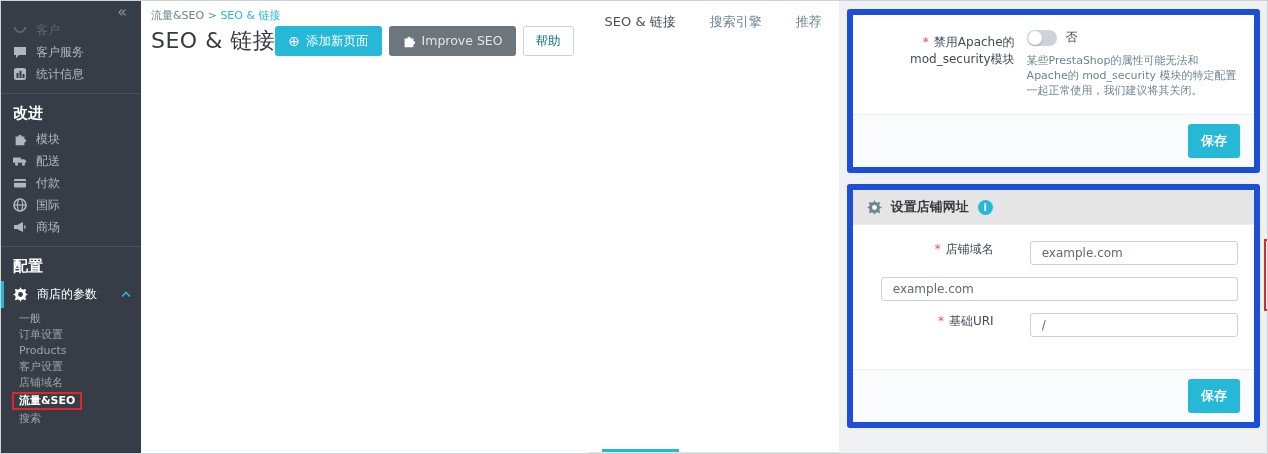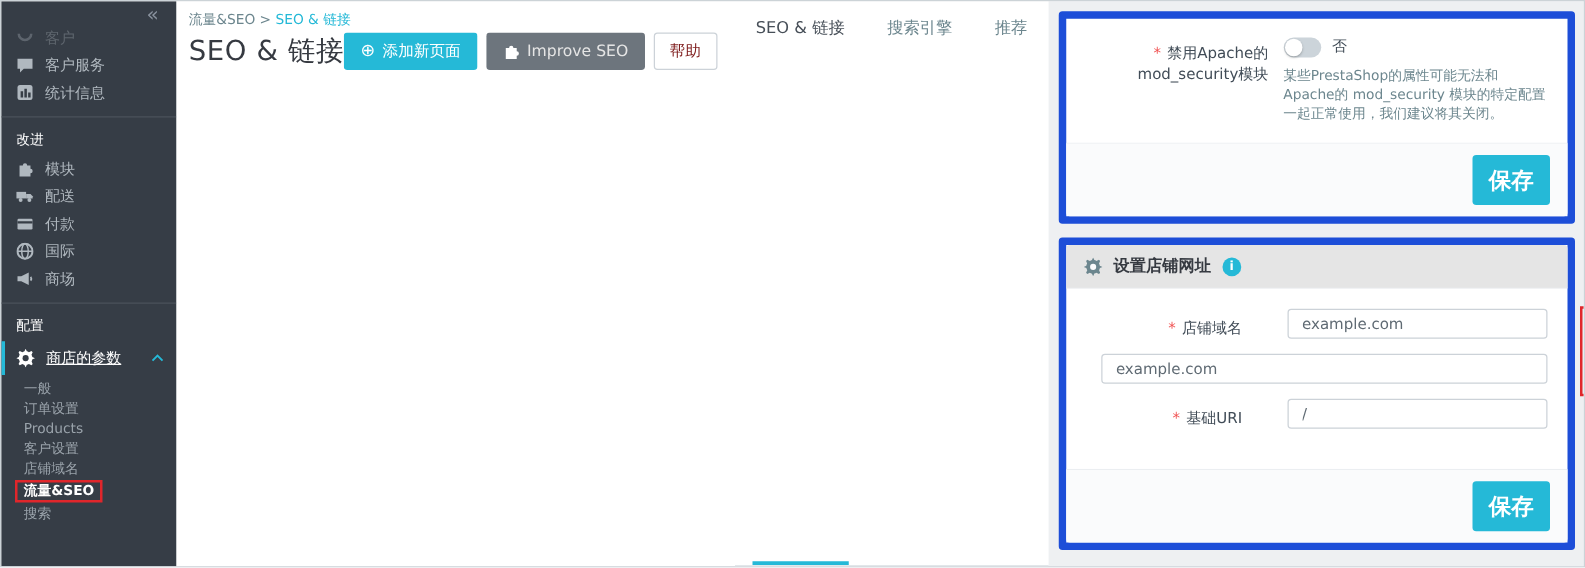--- a/index.html
+++ b/index.html
@@ -7,65 +7,65 @@
   body { font-family: "DejaVu Sans", "Liberation Sans", sans-serif; }
   .app { width:1268px; height:454px; border:1px solid #ccd3d7; display:flex; background:#eef0f2; overflow:hidden; }
 
   
   .sidebar { width:140px; min-width:140px; background:#363d46; color:#b0b8bf; font-size:12px; overflow:hidden; position:relative; }
   .collapse { text-align:right; padding:2px 14px 0; color:#8a939f; font-size:16px; line-height:18px; cursor:pointer; }
   .s-item { display:flex; align-items:center; gap:9px; padding:4px 12px; line-height:14px; cursor:pointer; white-space:nowrap; }
   .s-item svg { flex:0 0 auto; }
   .partial { opacity:.32; margin-top:-2px; }
   .s-divider { border-top:1px solid #4b525b; margin:8px 0 7px; }
-  .s-header { color:#fff; font-weight:normal; font-size:11px; padding:3px 12px 5px; }
-  .s-parent { color:#fff; border-left:3px solid #25b9d7; padding-left:9px; display:flex; align-items:center; gap:9px; padding-top:5px; padding-bottom:5px; padding-right:10px; cursor:pointer;text-decoration:underline; }
+  .s-header { color:#fff; font-weight:bold; font-size:15px; padding:3px 12px 5px; }
+  .s-parent { color:#fff; border-left:3px solid #25b9d7; padding-left:9px; display:flex; align-items:center; gap:9px; padding-top:5px; padding-bottom:5px; padding-right:10px; cursor:pointer; }
   .s-parent .chev { margin-left:auto; }
   .submenu { padding:3px 0 0 18px; font-size:11px; }
   .sub-item { line-height:16px; height:16px; cursor:pointer; color:#9aa3ab; }
   .sub-active-wrap { height:20px; display:flex; align-items:center; }
   .sub-active { color:#fff; font-weight:bold; border:2px solid #e0262b; padding:0 5px; margin-left:-7px; line-height:14px; }
 
   
   .main { flex:1; display:flex; flex-direction:row; min-width:0; }
   .topbar { background:#fff; padding:7px 14px 0 10px; }
   .breadcrumb { font-size:11px; color:#6c868e; }
   .crumb-current { color:#25b9d7; }
   .title-row { display:flex; align-items:center; justify-content:space-between; padding:3px 0 9px; }
   .page-title { font-size:22px; font-weight:normal; color:#363a41; letter-spacing:.5px; }
   .hbtns { display:flex; gap:7px; align-items:center; }
   .btn { font-size:12.5px; border-radius:3px; padding:7px 12px; display:inline-flex; align-items:center; gap:6px; border:1px solid transparent; cursor:pointer; line-height:14px; font-family:inherit; }
   .btn-primary { background:#25b9d7; color:#fff; }
   .btn-gray { background:#6d757d; color:#e5e5e5; font-weight:normal; }
-  .btn-outline { background:#fff; border-color:#ccd2d8; color:#7f1d1d; }
+  .btn-outline { background:#fff; border-color:#ccd2d8; color:#0f766e; }
   .plus-glyph { font-size:14px; line-height:12px; }
 
   .tabbar { display:flex; gap:28px; background:#fff; padding:0 14px; border-bottom:1px solid #e2e7ea; }
   .tab { padding:12px 3px 9px; font-size:13px; color:#6c868e; border-bottom:3px solid transparent; cursor:pointer; }
   .tab-active { color:#474f58; border-bottom-color:#25b9d7; }
 
   .content { flex:1; background:#eef0f2; padding:8px 7px 9px 8px; overflow:hidden; }
   .panel { background:#fff; border:6px solid #1d4ed8; border-radius:3px; margin-bottom:11px; }
   .panel-body { padding:14px 16px 16px; }
   .form-row { display:flex; align-items:flex-start; }
   .form-label { width:385px; text-align:right; font-size:12px; color:#414c57; padding-top:5px; }
   .required { color:#f05050; margin-right:5px; }
   .control { margin-left:12px; }
   .toggle-line { display:flex; align-items:center; gap:9px; }
   .toggle { width:30px; height:16px; border-radius:8px; background:#ccd4da; position:relative; cursor:pointer; }
   .knob { position:absolute; left:1px; top:1px; width:14px; height:14px; background:#fff; border-radius:50%; box-shadow:0 1px 2px rgba(0,0,0,.25); }
   .toggle-state { font-size:12px; color:#414c57; }
   .help-text { font-size:11px; color:#6c868e; margin-top:7px; }
   .panel-footer { border-top:1px solid #ebeef1; background:#fafbfc; padding:9px 14px; display:flex; justify-content:flex-end; border-radius:0 0 3px 3px; }
-  .btn-save { background:#25b9d7; color:#fff; font-size:18px; font-weight:bold; padding:8px 13px; border:none; border-radius:3px; cursor:pointer; font-family:inherit; }
+  .btn-save { background:#25b9d7; color:#fff; font-size:13px; font-weight:bold; padding:8px 13px; border:none; border-radius:3px; cursor:pointer; font-family:inherit; }
 
   .panel-header { display:flex; align-items:center; gap:9px; padding:8px 14px; background:#e5e5e5; border-bottom:1px solid #ebeef1; font-size:13px; font-weight:bold; color:#363a41; border-radius:3px 3px 0 0;text-align:right; }
   .info-icon { width:15px; height:15px; border-radius:50%; background:#25b9d7; color:#fff; font-size:10px; font-weight:bold; display:inline-flex; align-items:center; justify-content:center; font-style:normal; cursor:pointer; }
   .fields { position:relative; padding:16px 16px 20px; }
-  .field-row { display:flex; align-items:flex-end; margin-bottom:12px;gap:24px; }
+  .field-row { display:flex; align-items:flex-start; margin-bottom:12px;gap:24px; }
   .field-row:last-child { margin-bottom:0; }
   .field-label { width:385px; text-align:right; font-size:12px; color:#414c57; }
   .text-input { margin-left:12px; width:592px; height:24px; border:1px solid #ccd2d8; border-radius:3px; padding:0 11px; font-size:12px; color:#5f6a73; background:#fff; font-family:inherit; }
   .red-annotation { position:absolute; left:411px; top:14px; width:99px; height:72px; border:2px solid #e0262b; pointer-events:none; }
 
   .icon { color:inherit; }
 </style>
 </head>
 <body>
 

